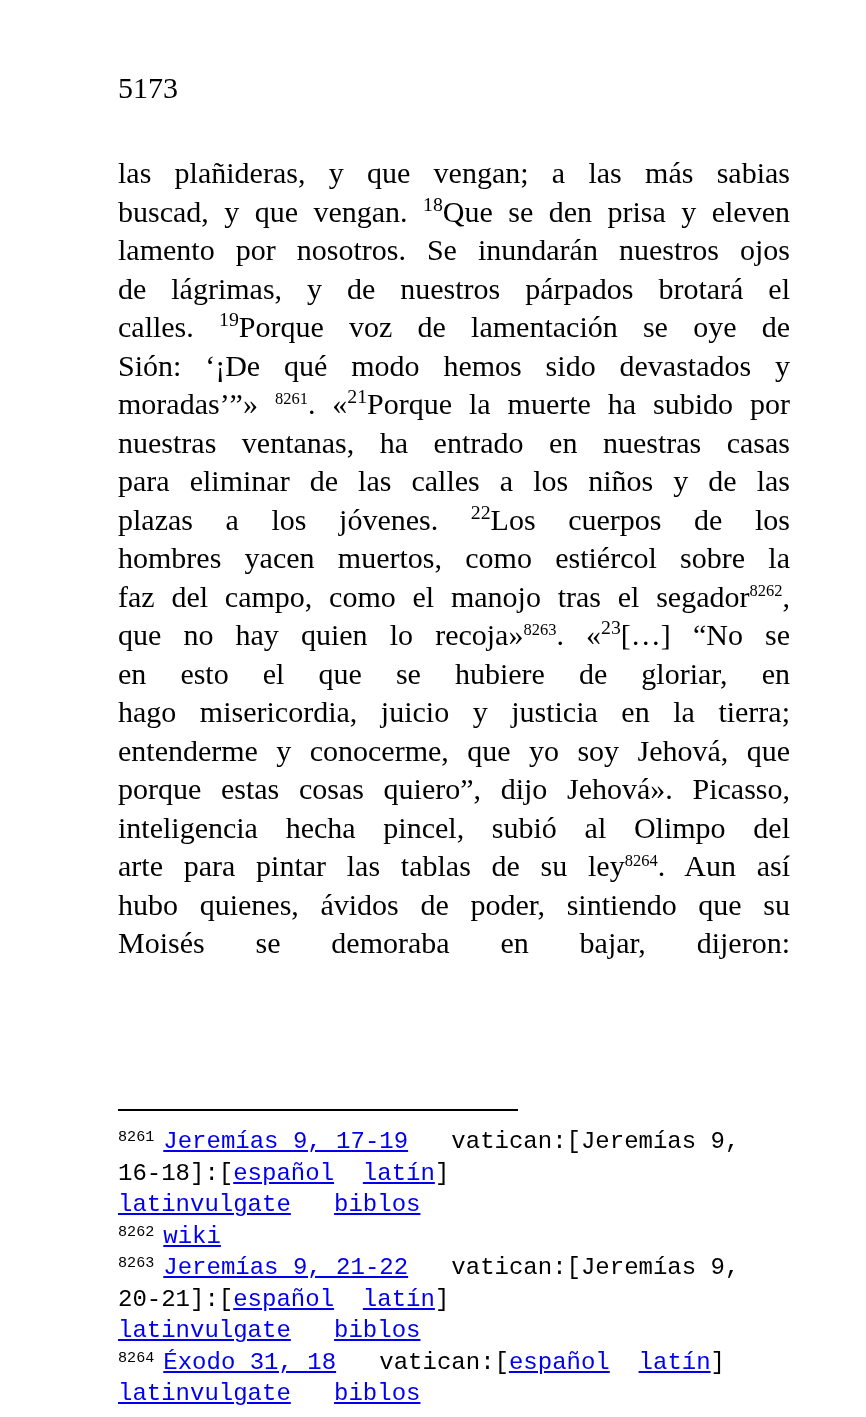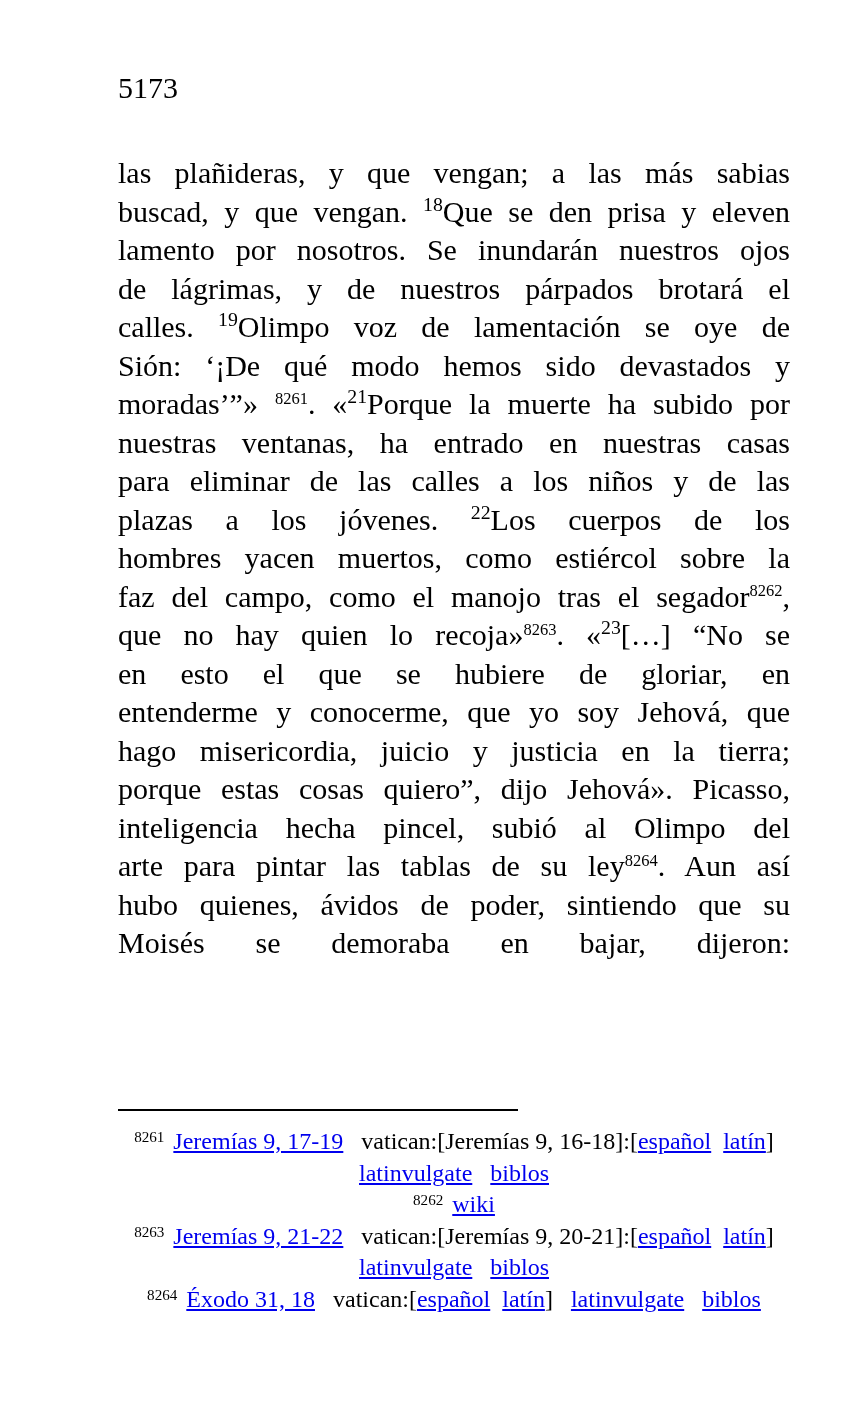--- a/index.html
+++ b/index.html
@@ -22,47 +22,47 @@
     position:relative;top:-0.55em;font-size:0.66em;line-height:0;
   }
   .sup.ref{font-size:0.55em;top:-0.62em;}
   .fn-sep{
     position:absolute;left:118px;top:1109px;width:400px;height:2px;background:#000000;
   }
   .footnotes{
     position:absolute;left:118px;top:1126px;width:672px;font-size:24px;
   }
   .fn-line{
-    line-height:31.5px;text-align:center;white-space:pre-wrap;
+    line-height:31.5px;text-align:left;white-space:pre-wrap;font-family:Liberation Mono, monospace;
   }
   .fn-line .sup.ref{margin-right:9px;top:-0.45em;font-size:0.63em;}
   a.link{color:#0000ee;text-decoration:underline;cursor:pointer;}
 </style>
 </head>
 <body>
 
 <div class="page-number">5173</div>
 
 <div class="body-text">
     <div class="body-line"><span>las plañideras, y que vengan; a las más sabias</span></div>
     <div class="body-line"><span>buscad, y que vengan. </span><span class="sup">18</span><span>Que se den prisa y eleven</span></div>
     <div class="body-line"><span>lamento por nosotros. Se inundarán nuestros ojos</span></div>
     <div class="body-line"><span>de lágrimas, y de nuestros párpados brotará el</span></div>
-    <div class="body-line"><span>calles. </span><span class="sup">19</span><span>Olimpo voz de lamentación se oye de</span></div>
+    <div class="body-line"><span>calles. </span><span class="sup">19</span><span>Porque voz de lamentación se oye de</span></div>
     <div class="body-line"><span>Sión: ‘¡De qué modo hemos sido devastados y</span></div>
     <div class="body-line"><span>moradas’”» </span><span class="sup ref">8261</span><span>. «</span><span class="sup">21</span><span>Porque la muerte ha subido por</span></div>
     <div class="body-line"><span>nuestras ventanas, ha entrado en nuestras casas</span></div>
     <div class="body-line"><span>para eliminar de las calles a los niños y de las</span></div>
     <div class="body-line"><span>plazas a los jóvenes. </span><span class="sup">22</span><span>Los cuerpos de los</span></div>
     <div class="body-line"><span>hombres yacen muertos, como estiércol sobre la</span></div>
     <div class="body-line"><span>faz del campo, como el manojo tras el segador</span><span class="sup ref">8262</span><span>,</span></div>
     <div class="body-line"><span>que no hay quien lo recoja»</span><span class="sup ref">8263</span><span>. «</span><span class="sup">23</span><span>[…] “No se</span></div>
     <div class="body-line"><span>en esto el que se hubiere de gloriar, en</span></div>
+    <div class="body-line"><span>hago misericordia, juicio y justicia en la tierra;</span></div>
     <div class="body-line"><span>entenderme y conocerme, que yo soy Jehová, que</span></div>
-    <div class="body-line"><span>hago misericordia, juicio y justicia en la tierra;</span></div>
     <div class="body-line"><span>porque estas cosas quiero”, dijo Jehová». Picasso,</span></div>
     <div class="body-line"><span>inteligencia hecha pincel, subió al Olimpo del</span></div>
     <div class="body-line"><span>arte para pintar las tablas de su ley</span><span class="sup ref">8264</span><span>. Aun así</span></div>
     <div class="body-line"><span>hubo quienes, ávidos de poder, sintiendo que su</span></div>
     <div class="body-line"><span>Moisés se demoraba en bajar, dijeron:</span></div>
   </div>
 
 <div class="fn-sep"></div>
 
 <div class="footnotes">

